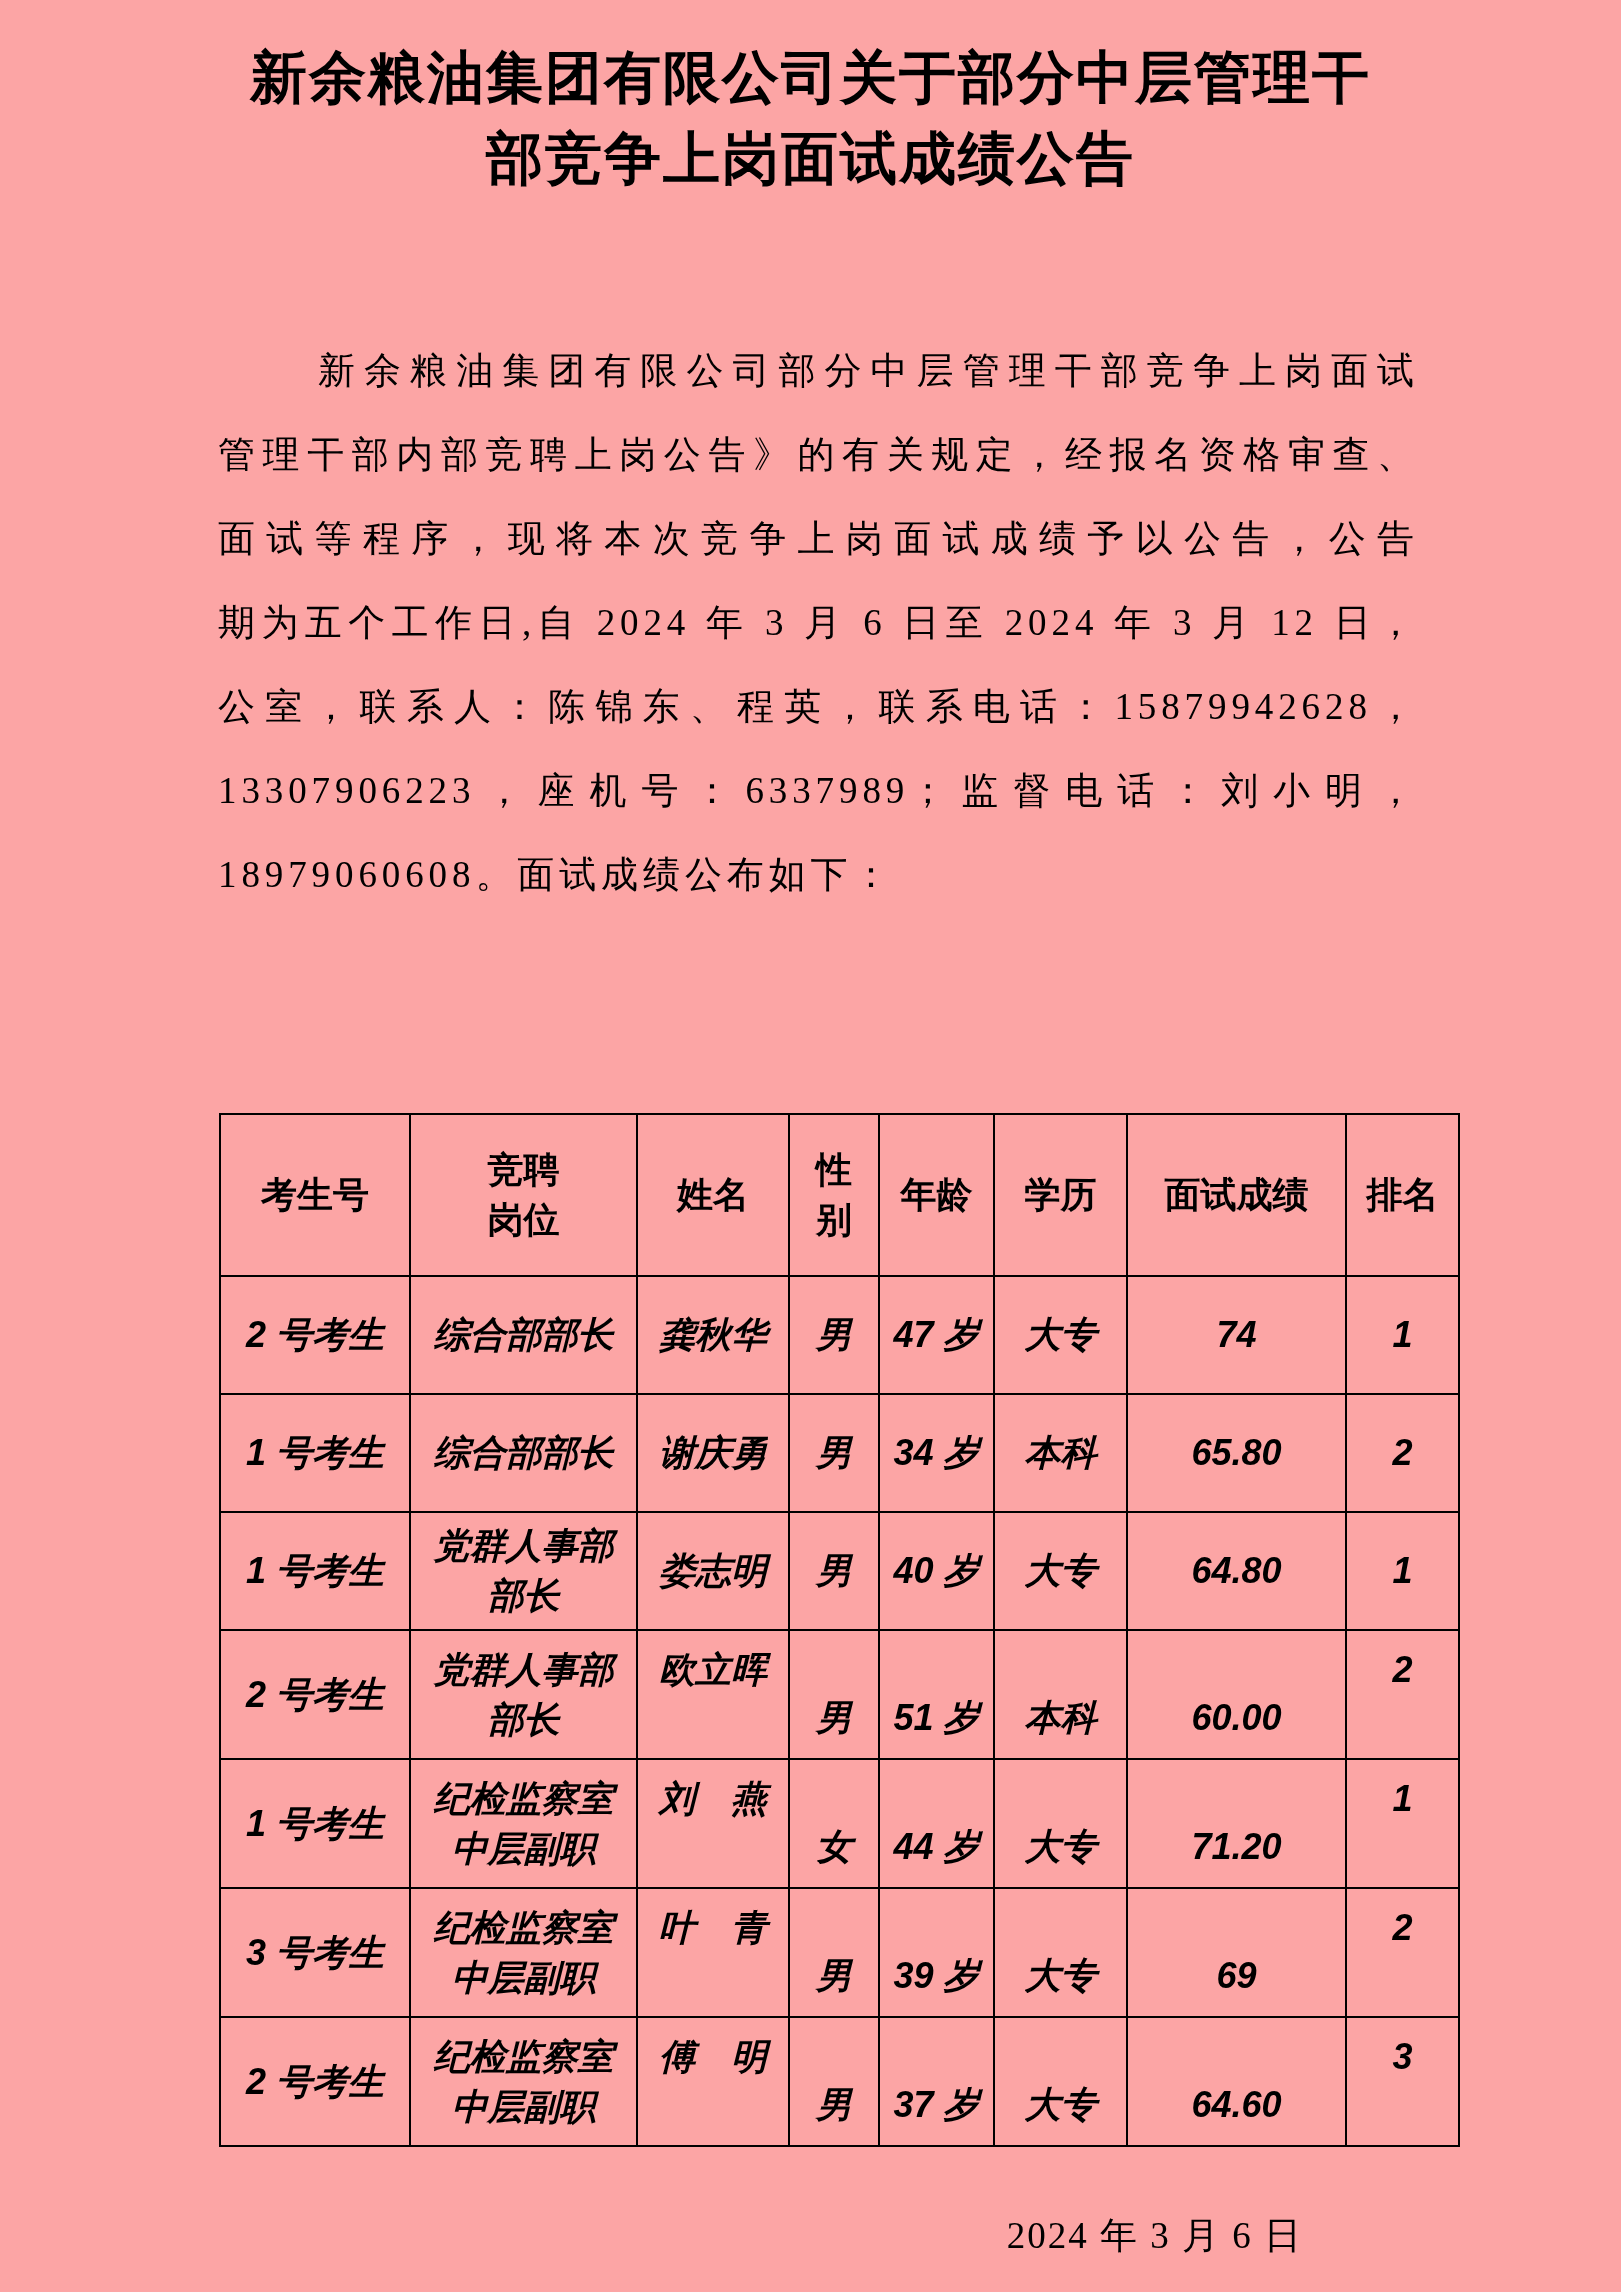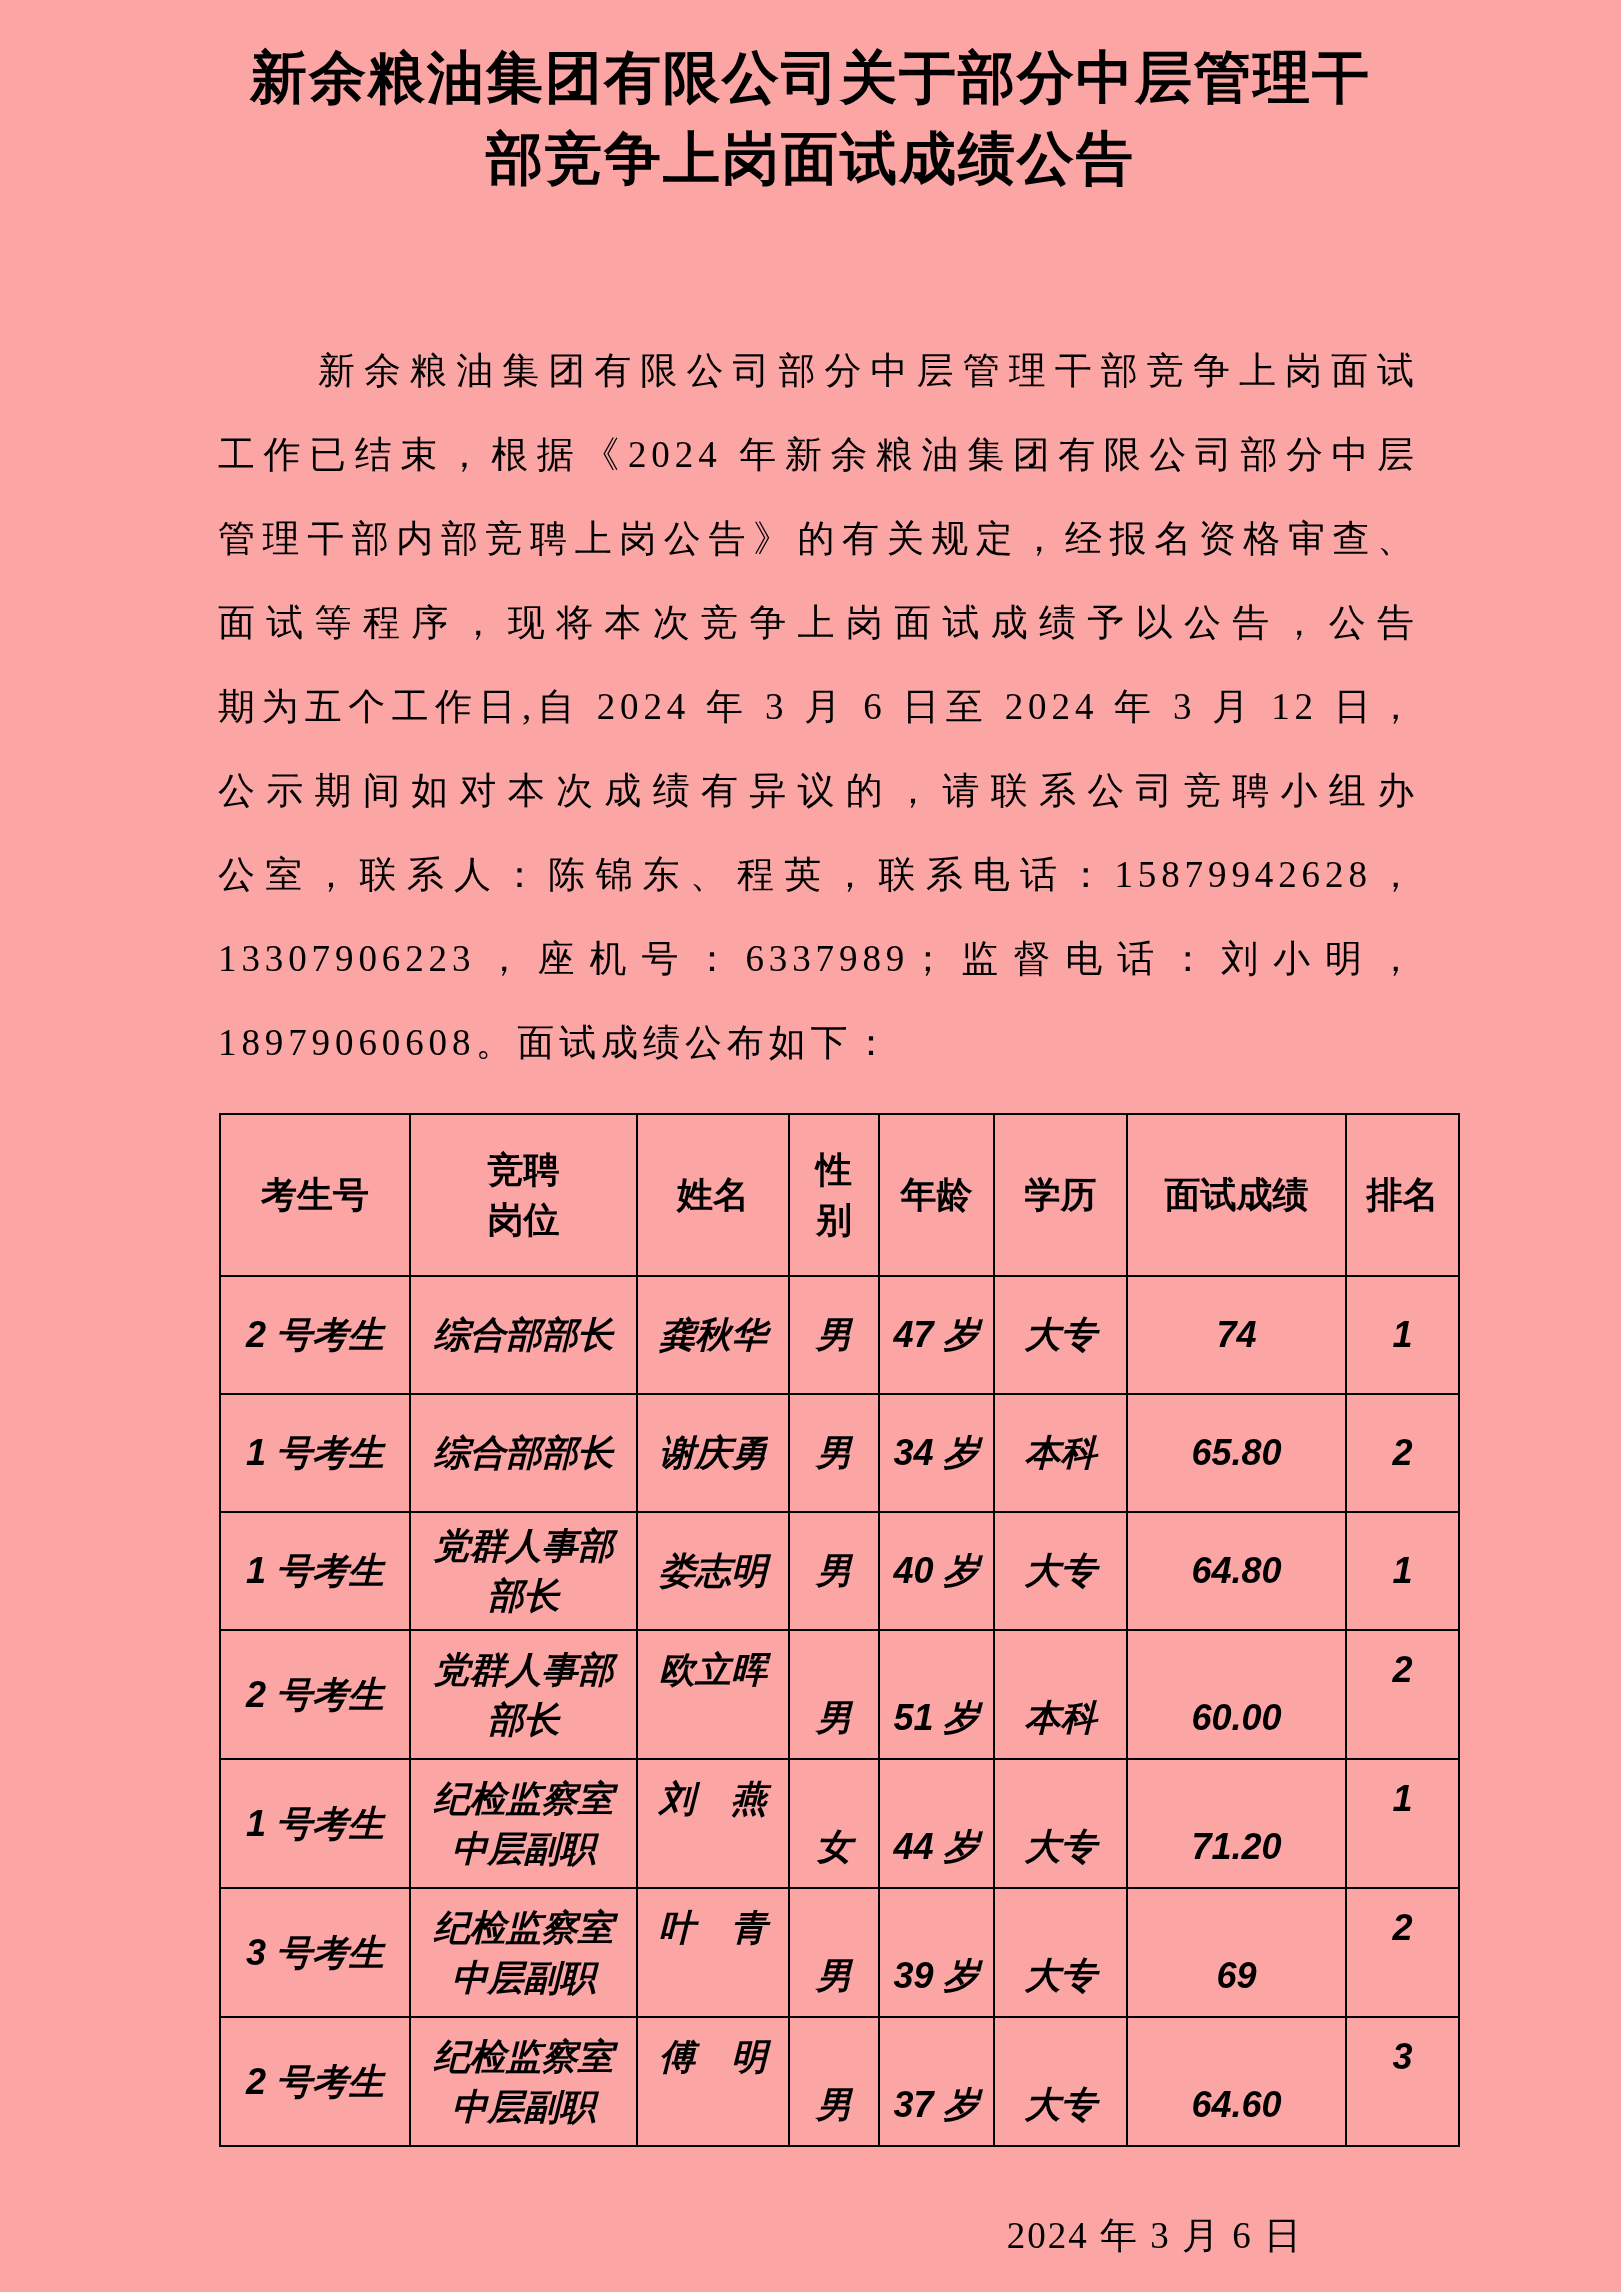--- a/index.html
+++ b/index.html
@@ -106,25 +106,23 @@
 
 <div class="page">
 
   <div class="doc-title">
     <div>新余粮油集团有限公司关于部分中层管理干</div>
     <div>部竞争上岗面试成绩公告</div>
   </div>
 
   <div class="paragraph">
       <div class="para-line">新余粮油集团有限公司部分中层管理干部竞争上岗面试</div>
-      <div class="para-line">工作已结束，根据《2024 年新余粮油集团有限公司部分中层</div>
       <div class="para-line">管理干部内部竞聘上岗公告》的有关规定，经报名资格审查、</div>
       <div class="para-line">面试等程序，现将本次竞争上岗面试成绩予以公告，公告</div>
       <div class="para-line">期为五个工作日,自 2024 年 3 月 6 日至 2024 年 3 月 12 日，</div>
-      <div class="para-line">公示期间如对本次成绩有异议的，请联系公司竞聘小组办</div>
       <div class="para-line">公室，联系人：陈锦东、程英，联系电话：15879942628，</div>
       <div class="para-line">13307906223，座机号：6337989；监督电话：刘小明，</div>
       <div class="para-line">18979060608。面试成绩公布如下：</div>
     </div>
 
   <table class="scores">
     <colgroup>
       <col class="c-candidate">
       <col class="c-position">
       <col class="c-name">

